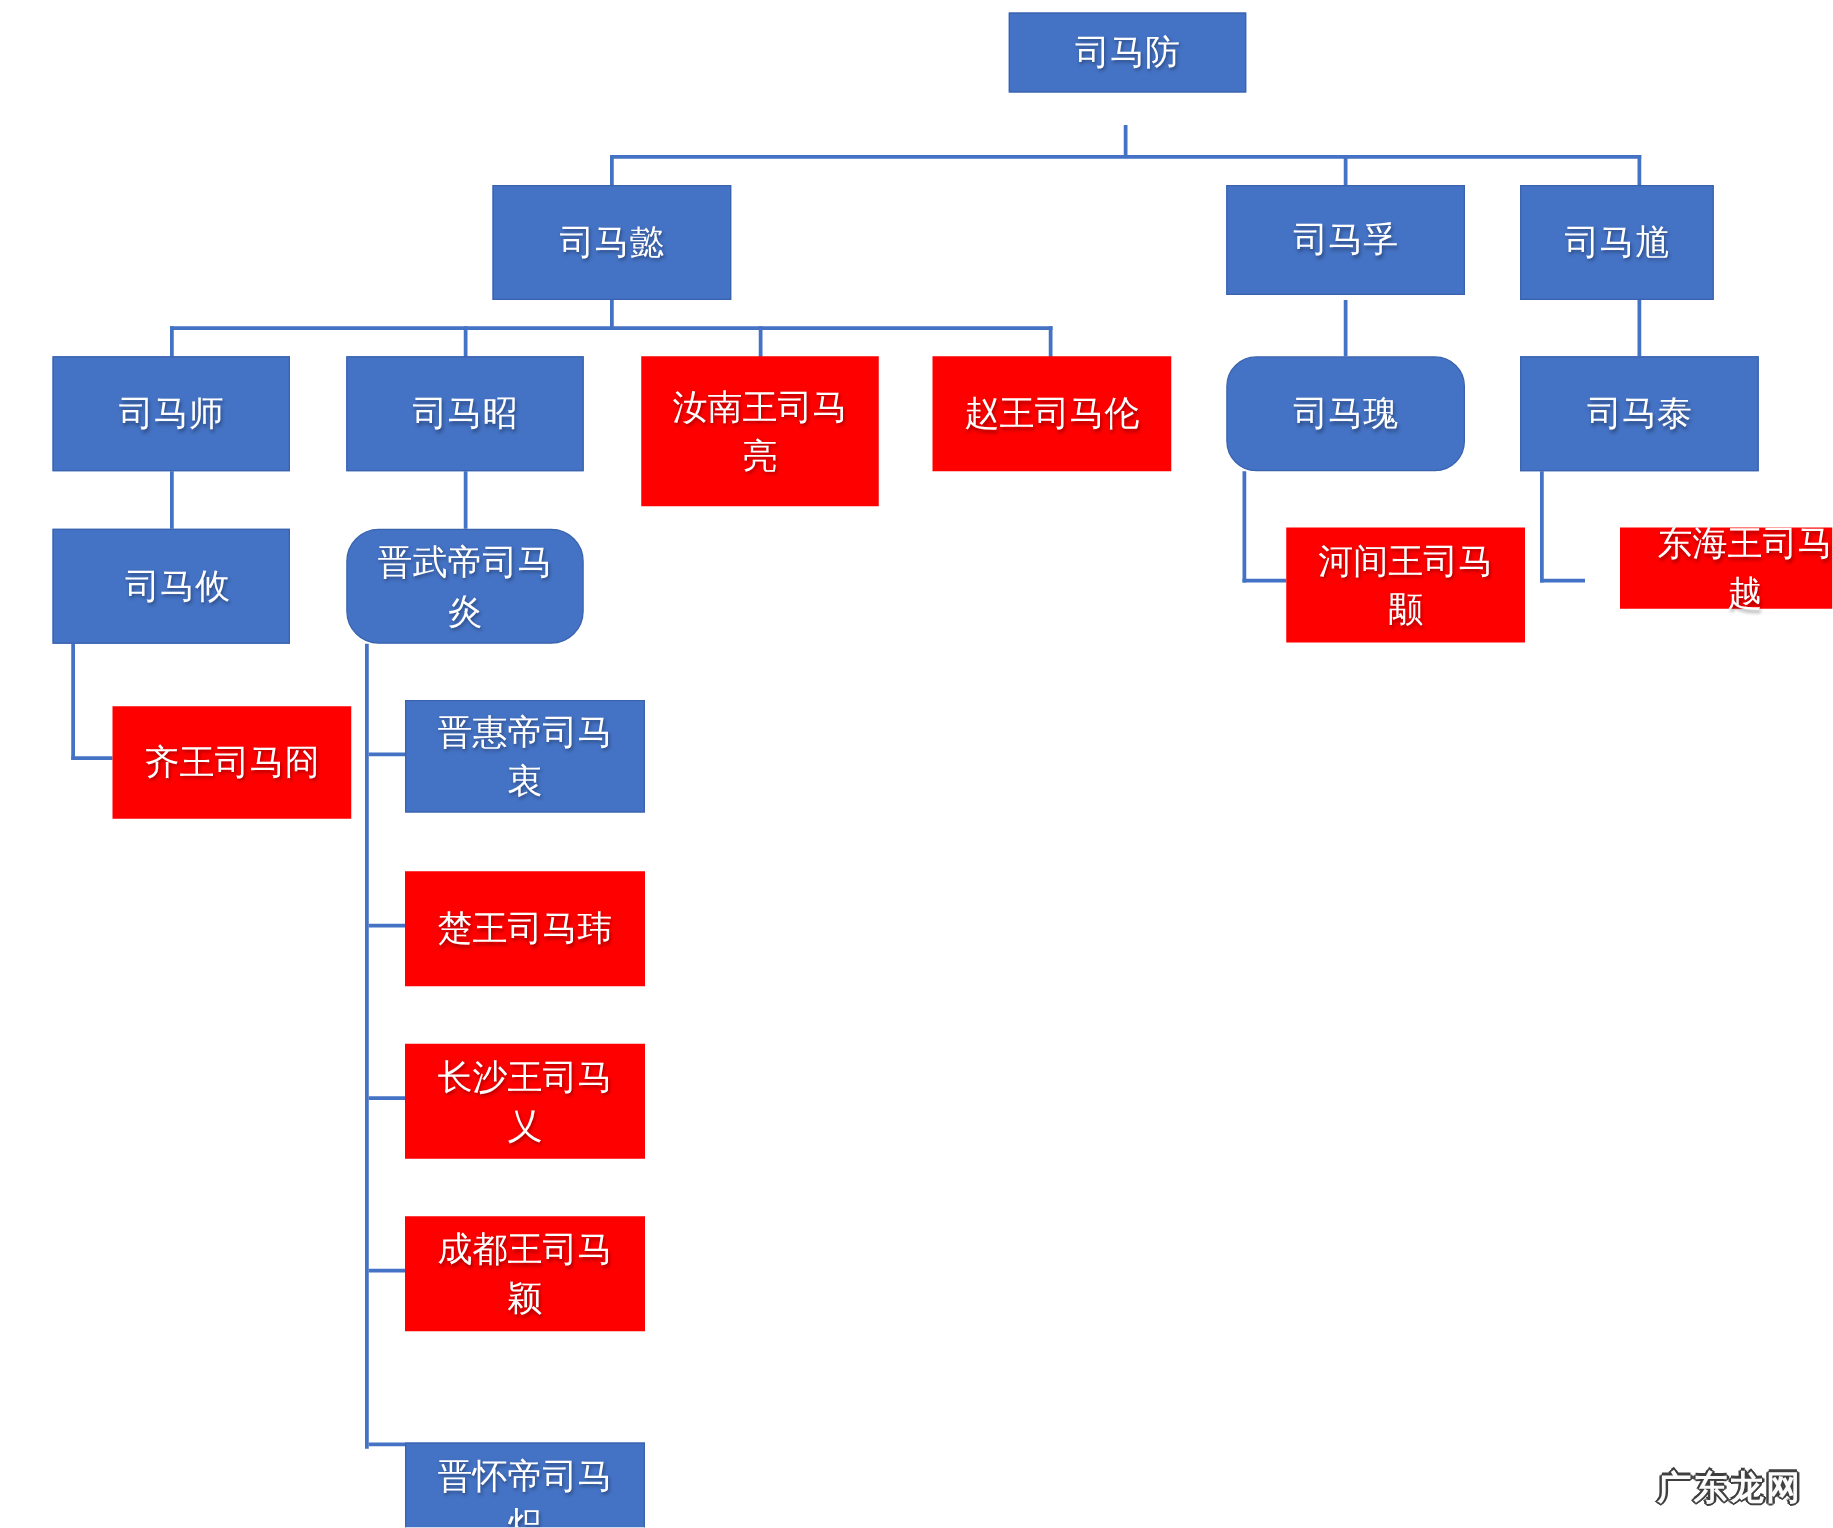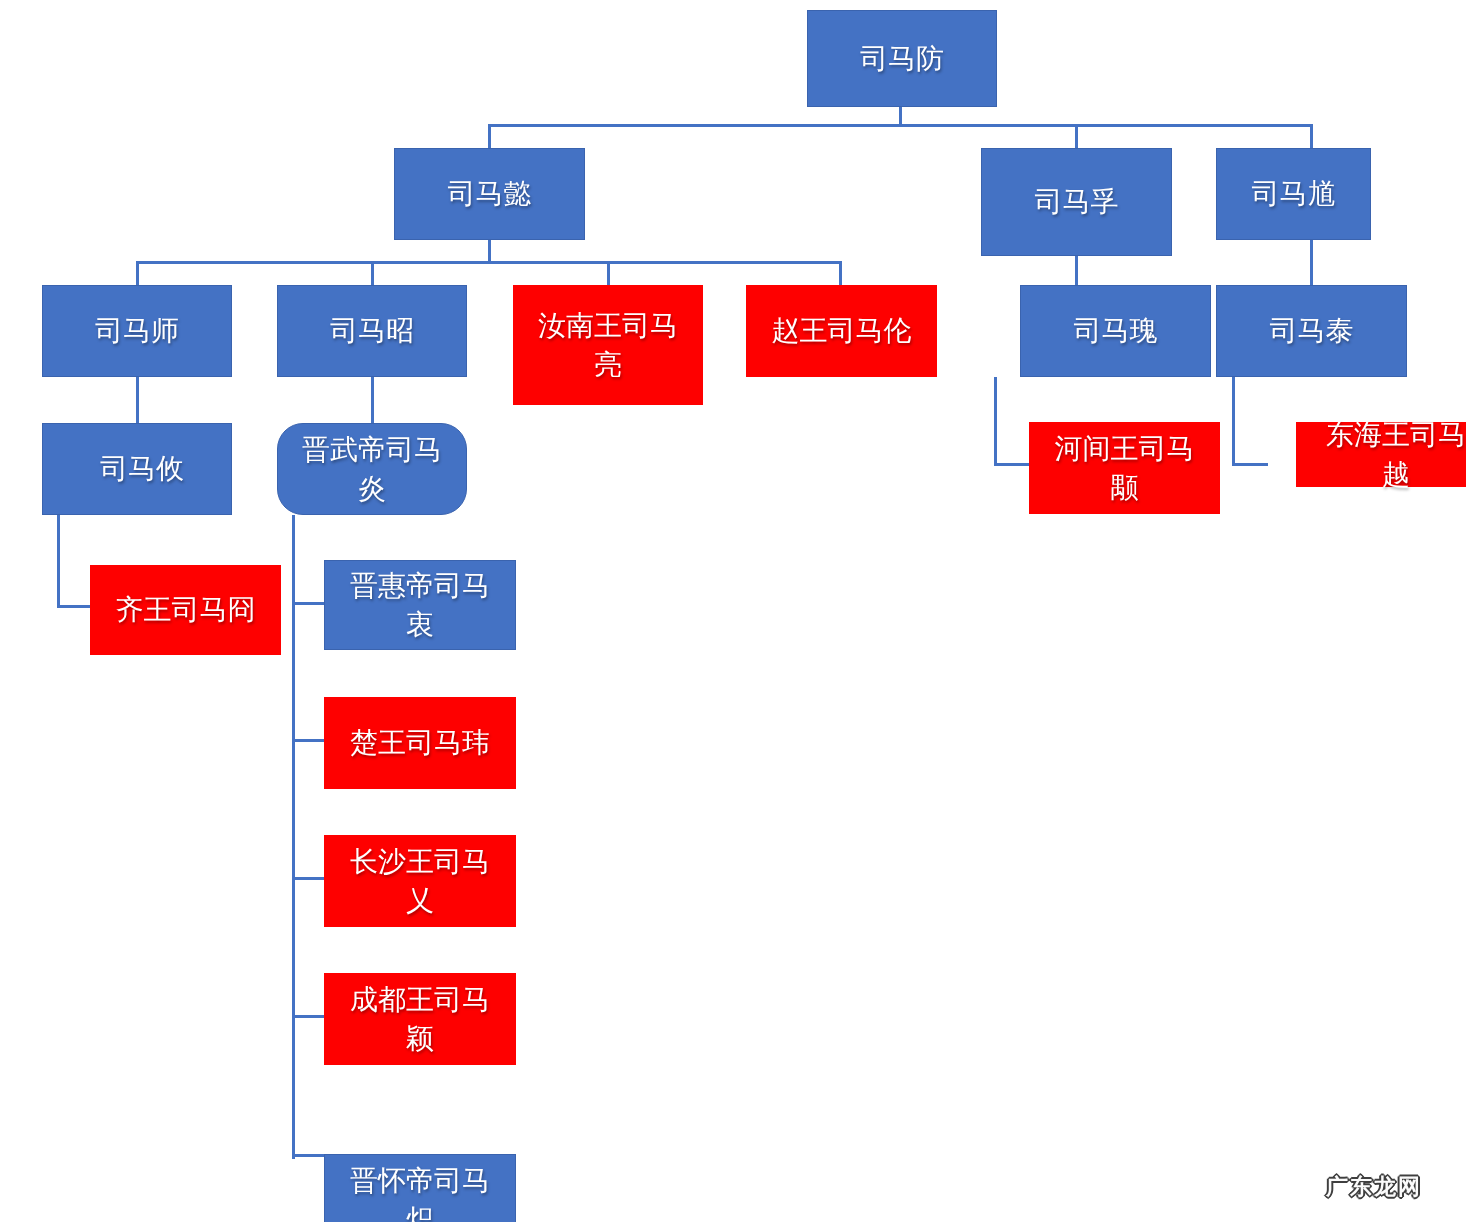--- a/index.html
+++ b/index.html
@@ -18,29 +18,29 @@
     font-size:28px;
     line-height:1.4;
     padding:0 14px;
     box-sizing:border-box;
     text-shadow:1px 2px 3px rgba(0,0,0,.38);
   }
   .blue{background:#4472C4;border:1px solid #3a63ae;}
   .red{background:#FE0000;}
   .conn{position:absolute;background:#4472C4;}
   
-  .n0{left:807px;top:10px;width:190px;height:97px;}
+  .n0{left:807px;top:10px;width:190px;height:64px;}
   .n1{left:394px;top:148px;width:191px;height:92px;}
-  .n2{left:981px;top:148px;width:191px;height:108px;}
+  .n2{left:981px;top:148px;width:191px;height:88px;}
   .n3{left:1216px;top:148px;width:155px;height:92px;}
   .n4{left:42px;top:285px;width:190px;height:92px;}
   .n5{left:277px;top:285px;width:190px;height:92px;}
   .n6{left:513px;top:285px;width:190px;height:120px;}
   .n7{left:746px;top:285px;width:191px;height:92px;}
-  .n8{left:1020px;top:285px;width:191px;height:92px;}
+  .n8{left:981px;top:285px;width:191px;height:92px;border-radius:24px;}
   .n9{left:1216px;top:285px;width:191px;height:92px;}
   .n10{left:42px;top:423px;width:190px;height:92px;padding-left:24px;}
   .n11{left:277px;top:423px;width:190px;height:92px;border-radius:26px;}
   .n12{left:1029px;top:422px;width:191px;height:92px;}
   .n13{left:1296px;top:422px;width:190px;height:65px;padding-left:24px;}
   .n14{left:90px;top:565px;width:191px;height:90px;}
   .n15{left:324px;top:560px;width:192px;height:90px;}
   .n16{left:324px;top:697px;width:192px;height:92px;}
   .n17{left:324px;top:835px;width:192px;height:92px;}
   .n18{left:324px;top:973px;width:192px;height:92px;}
@@ -74,21 +74,21 @@
   .c-i2{left:57px;top:605px;width:33px;height:3px;}
   
   .c-j{left:292px;top:515px;width:3px;height:644px;}
   .c-j1{left:295px;top:602px;width:29px;height:3px;}
   .c-j2{left:295px;top:739px;width:29px;height:3px;}
   .c-j3{left:295px;top:877px;width:29px;height:3px;}
   .c-j4{left:295px;top:1015px;width:29px;height:3px;}
   .c-j5{left:295px;top:1154px;width:29px;height:3px;}
   .watermark{
     position:absolute;left:1326px;top:1172px;
-    font-size:22px;font-weight:bold;letter-spacing:2px;
+    font-size:27px;font-weight:bold;letter-spacing:2px;
     color:#fbfbfb;
     text-shadow:-2px 0 0 #3f3f3f,2px 0 0 #3f3f3f,0 -2px 0 #3f3f3f,0 2px 0 #3f3f3f,
                 -1px -1px 0 #3f3f3f,1px -1px 0 #3f3f3f,-1px 1px 0 #3f3f3f,1px 1px 0 #3f3f3f;
   }
 </style>
 </head>
 <body>
 
 <div id="canvas">
 

